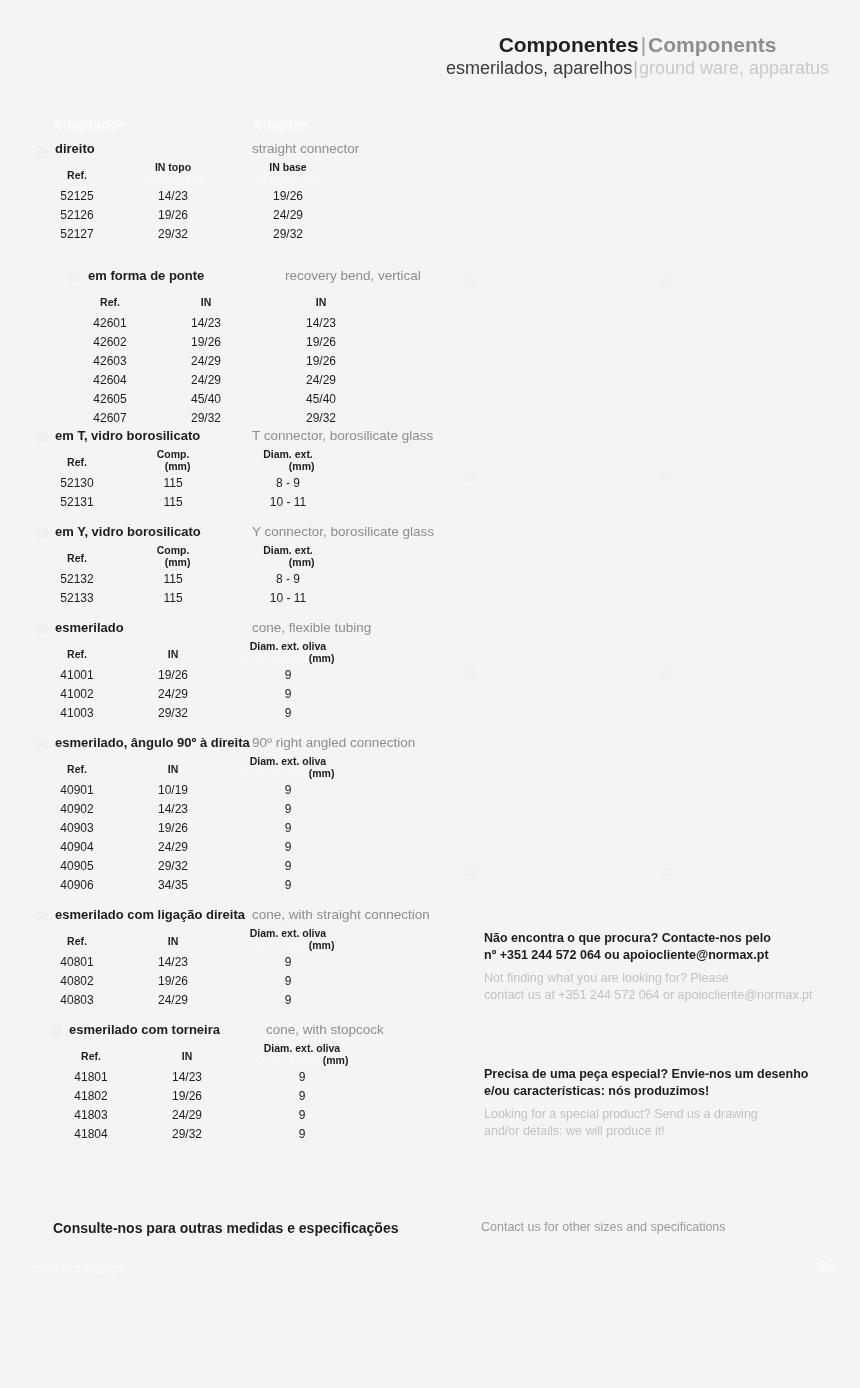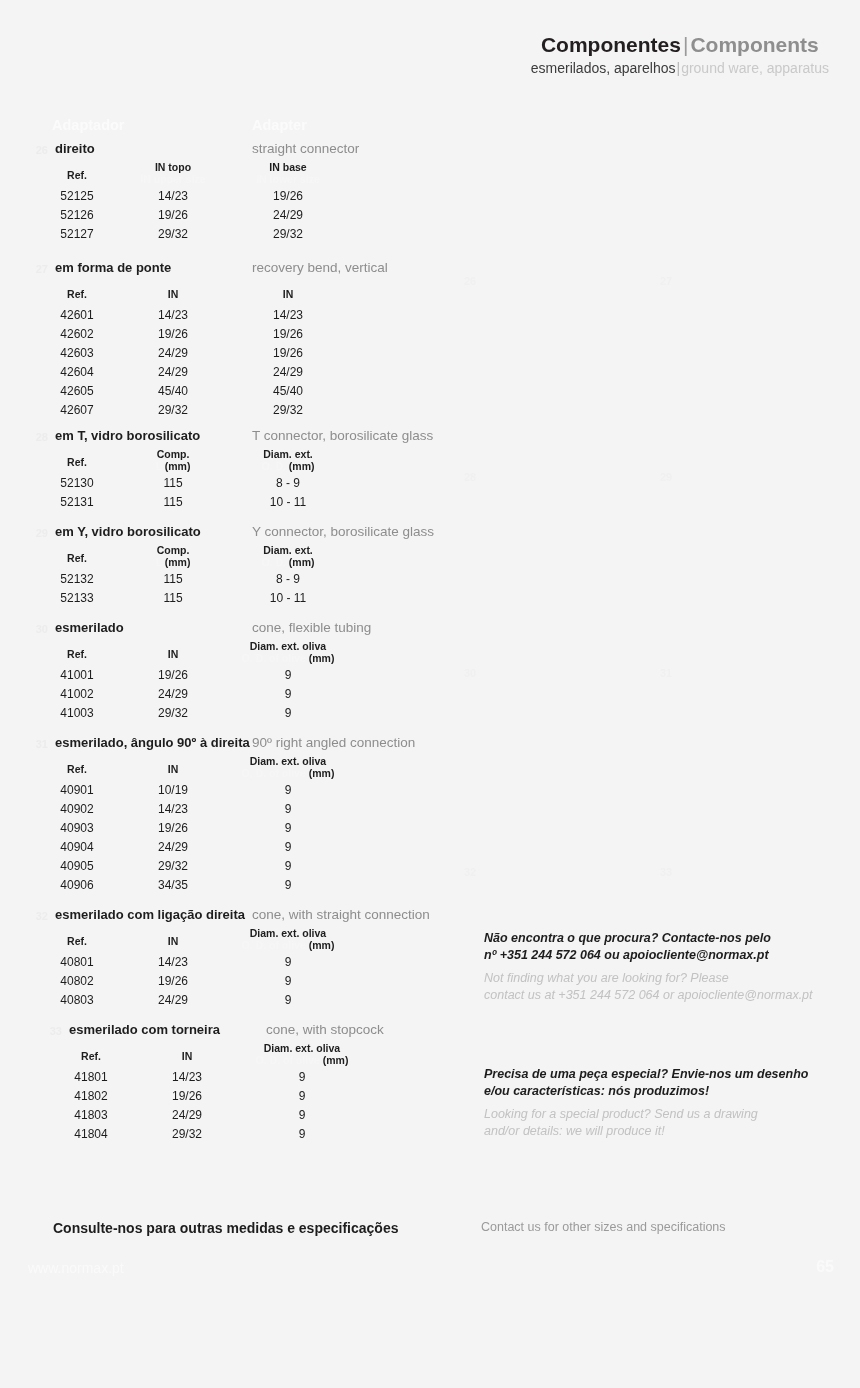--- a/index.html
+++ b/index.html
@@ -36,21 +36,21 @@
   .header-title .sep {
     font-weight: normal;
     color: #9a9a9a;
     padding: 0 2px;
   }
   .header-title .en {
     font-weight: bold;
     color: #8e8e8e;
   }
   .header-sub {
-    font-size: 14px;
+    font-size: 18px;
     line-height: 16px;
     margin-top: 3px;
     white-space: nowrap;
   }
   .header-sub .pt { color: #3b3b3b; }
   .header-sub .sep { color: #b5b5b5; padding: 0 1px; }
   .header-sub .en { color: #c9c9c9; }
 
   
   .family {
@@ -158,21 +158,20 @@
     font-size: 11px;
     font-weight: bold;
     color: #f0f0f0;
   }
 
   
   .note {
     position: absolute;
     left: 484px;
     width: 360px;
-    font-style: italic;
   }
   .note-pt {
     font-size: 12.5px;
     line-height: 17px;
     font-weight: bold;
     color: #1d1d1d;
     margin: 0;
   }
   .note-en {
     font-size: 12.5px;
@@ -257,21 +256,21 @@
         <div class="td td-ref">52126</div>
         <div class="td td-c2">19/26</div>
         <div class="td td-c3">24/29</div>
       </div>
       <div class="trow">
         <div class="td td-ref">52127</div>
         <div class="td td-c2">29/32</div>
         <div class="td td-c3">29/32</div>
       </div>
     </div>
-    <div class="section" style="top: 260px;">
+    <div class="section" style="top: 268px; margin-left: 33px;">
       <div class="sec-title">
         <span class="sec-num">27</span>
         <span class="sec-pt">em forma de ponte</span>
         <span class="sec-en">recovery bend, vertical</span>
       </div>
       <div class="thead">
         <div class="th th-ref one-line"><span>Ref.</span></div>
         <div class="th th-c2 one-line"><span>IN</span></div>
         <div class="th th-c3 one-line"><span>IN</span></div>
       </div>

